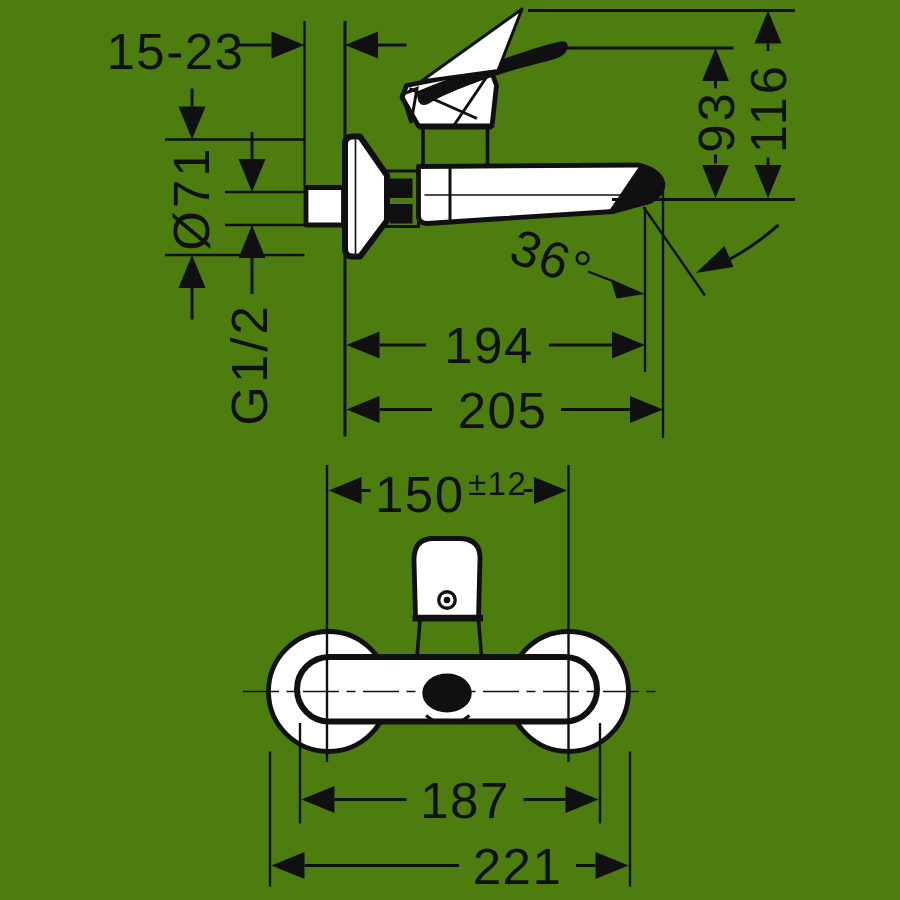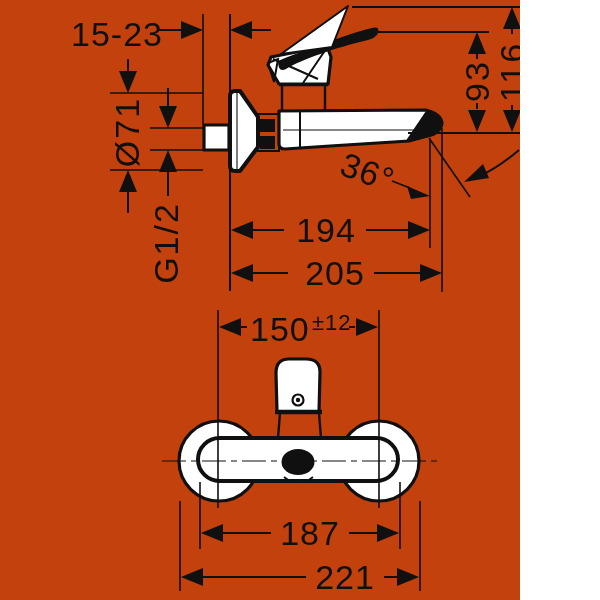--- a/index.html
+++ b/index.html
@@ -1,16 +1,16 @@
 <!DOCTYPE html>
 <html><head>
 <meta charset="utf-8">
 <style>
   html,body{margin:0;padding:0;background:#ffffff;}
-  .stage{width:520px;height:600px;background:#c2410c;position:relative;overflow:hidden;}
+  .stage{width:600px;height:600px;background:#4d7c0f;position:relative;overflow:hidden;}
   svg{display:block;}
   .outline{fill:#ffffff;stroke:#101010;stroke-width:3.2;stroke-linejoin:round;stroke-linecap:round;}
   .outline-thick{fill:#ffffff;stroke:#101010;stroke-width:4;stroke-linejoin:round;stroke-linecap:round;}
   .solid{fill:#101010;stroke:none;}
   .geoline{stroke:#101010;stroke-width:2.4;fill:none;stroke-linecap:round;}
   .joint{stroke:#101010;stroke-width:2;fill:none;}
   .centerline{stroke:#101010;stroke-width:1.1;fill:none;}
   .extline{stroke:#101010;stroke-width:1.6;fill:none;}
   .dimline{stroke:#101010;stroke-width:2;fill:none;}
   .wallline{stroke:#101010;stroke-width:2;fill:none;}

